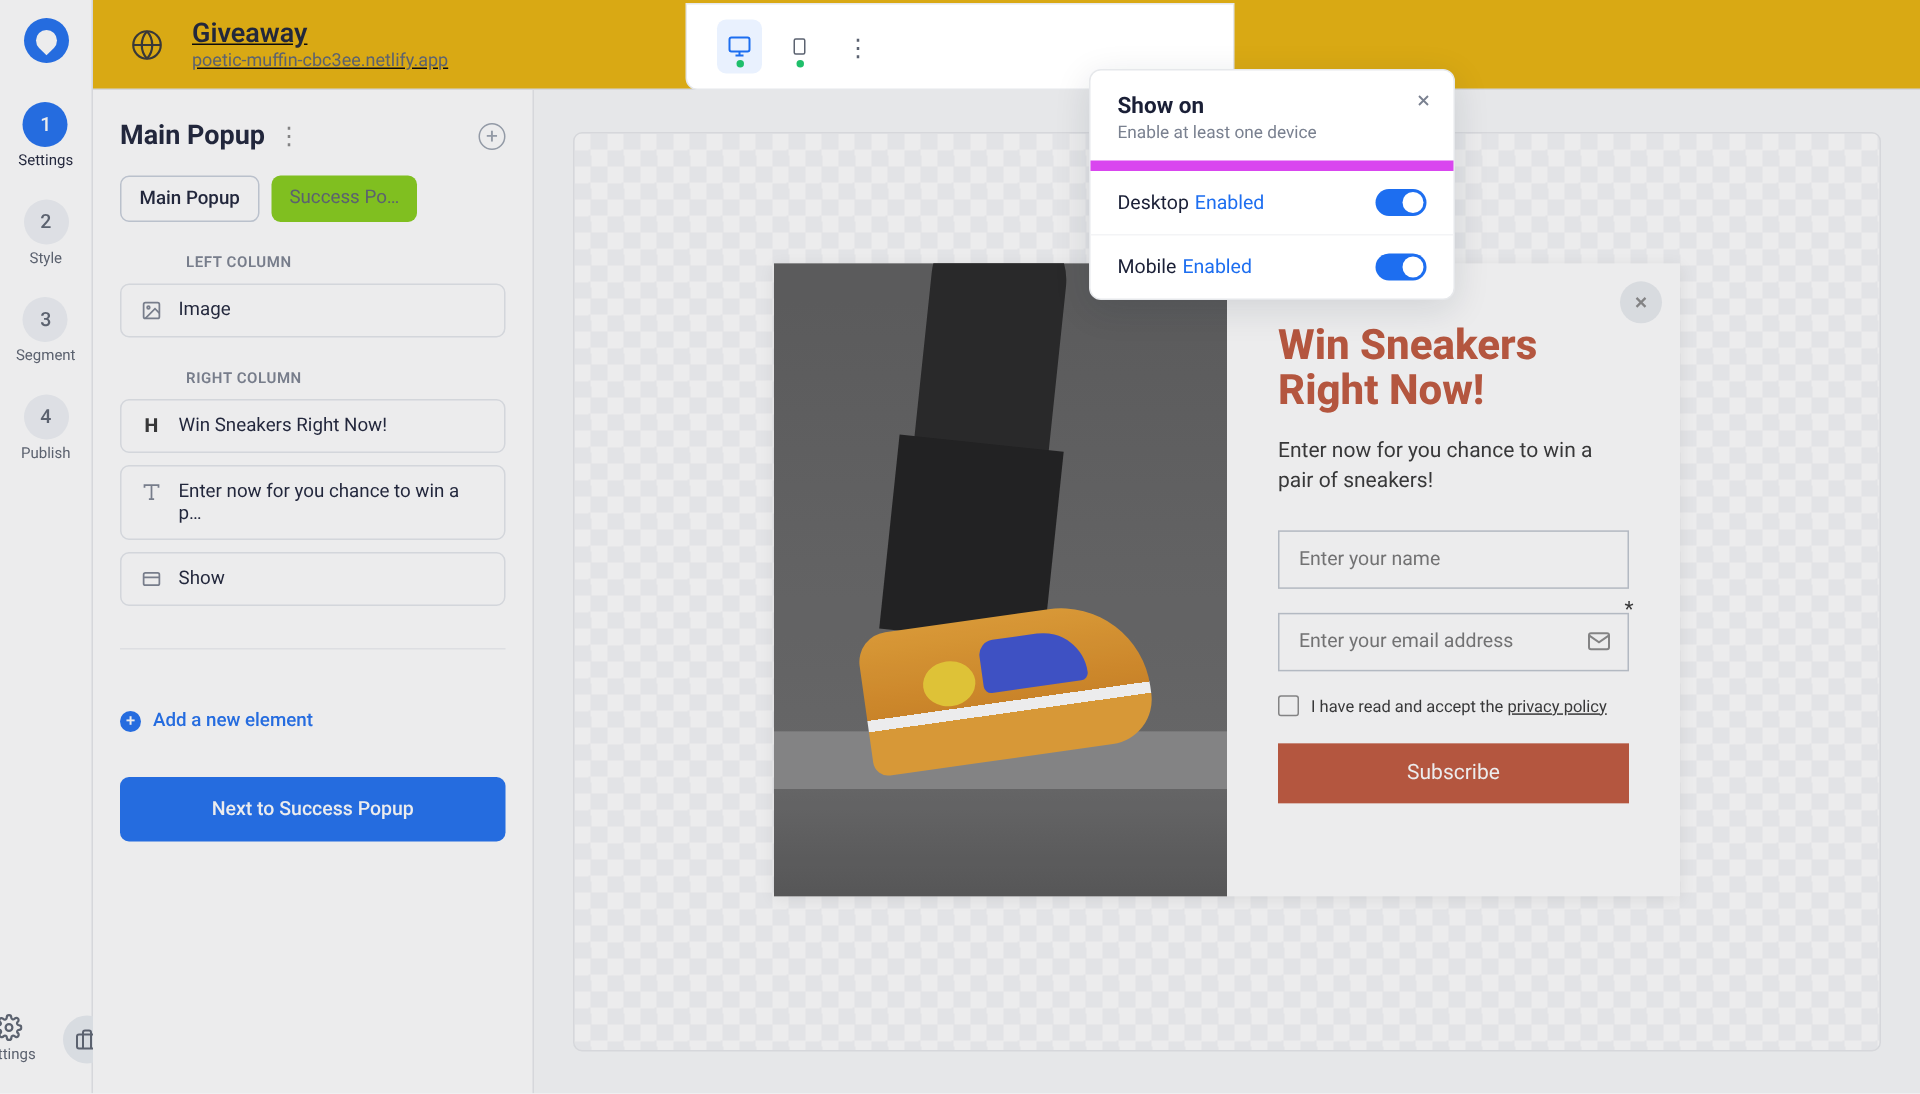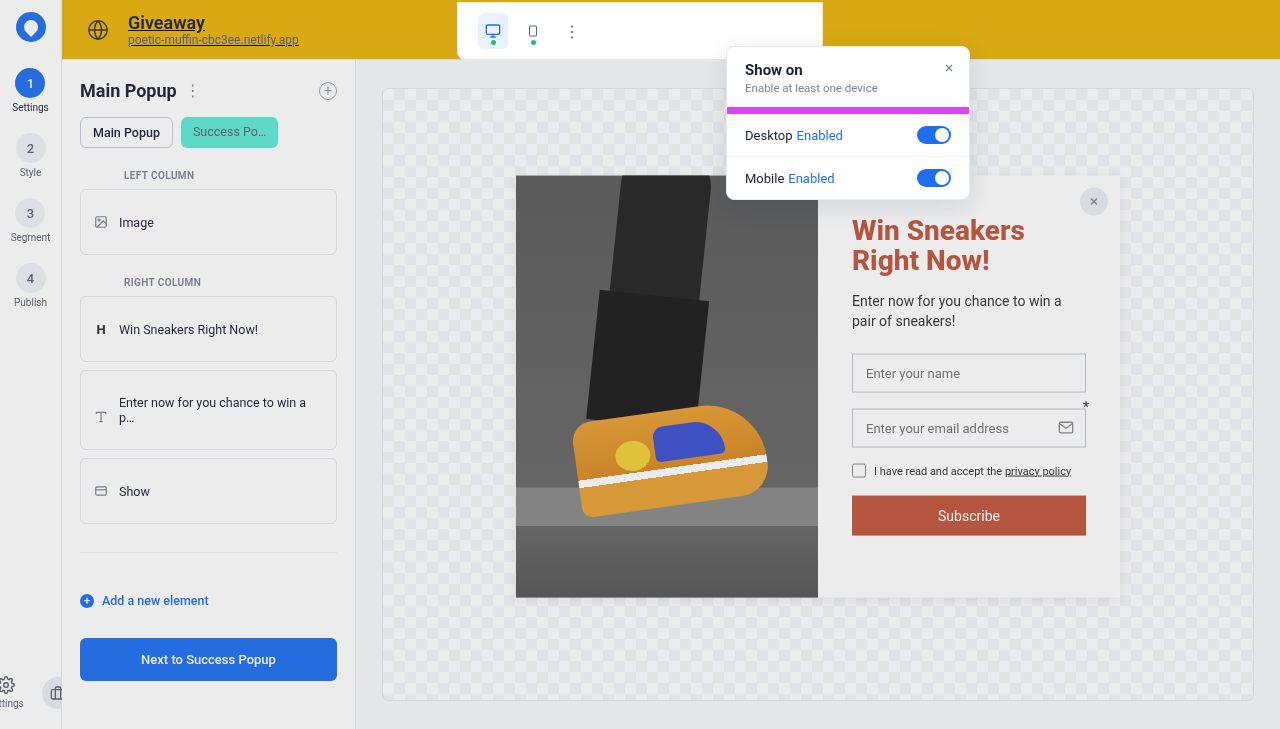--- a/index.html
+++ b/index.html
@@ -30,23 +30,23 @@
 
 .panel { position:absolute; left:62px; top:60px; bottom:0; width:294px; background:#fff; border-right:1px solid #e6e8eb; padding:20px 18px;}
 .panel-head { display:flex; align-items:center; justify-content:space-between;}
 .panel-head h2 { font-size:18px; font-weight:700; color:#1a1f36;}
 .panel-head .meta { display:flex; align-items:center; gap:8px;}
 .dots-v { color:#888; font-size:16px; cursor:pointer; letter-spacing:-2px;}
 .plus-circ { width:18px; height:18px; border-radius:50%; border:1.5px solid #9aa2af; display:flex; align-items:center; justify-content:center; color:#9aa2af; font-size:14px; line-height:1; cursor:pointer;}
 .tabs { display:flex; gap:8px; margin-top:16px;}
 .tab { padding:7px 12px; border-radius:6px; font-size:12.5px; cursor:pointer; color:#5b6270;}
 .tab.active { border:1px solid #c7ceda; background:#fff; color:#1a1f36; font-weight:500;}
-.tab.inactive { background:#5eead4;}
+.tab.inactive { background:#84cc16;}
 .grouplabel { font-size:10px; letter-spacing:0.4px; color:#7a8190; margin-top:22px; font-weight:600;padding-left:44px;}
-.block { margin-top:8px; border:1px solid #e3e6eb; border-radius:6px; padding:24px 12px; display:flex; align-items:flex-end; gap:10px; font-size:12.5px; color:#1a1f36; cursor:grab;}
+.block { margin-top:8px; border:1px solid #e3e6eb; border-radius:6px; padding:9px 12px; display:flex; align-items:flex-start; gap:10px; font-size:12.5px; color:#1a1f36; cursor:grab;}
 .block .ico { width:16px; height:16px; display:flex; align-items:center; justify-content:center; color:#7a8190;}
 .addnew { margin-top:40px; display:flex; align-items:center; gap:8px; color:#1d6ef0; font-size:12.5px; font-weight:500; cursor:pointer;}
 .addnew .pc { width:14px; height:14px; border-radius:50%; background:#1d6ef0; color:#fff; display:flex; align-items:center; justify-content:center; font-size:11px;}
 .nextbtn { margin-top:30px; width:100%; padding:14px; background:#1d6ef0; color:#fff; border:none; border-radius:6px; font-size:13px; font-weight:500; cursor:pointer;}
 
 
 .canvas { position:absolute; left:356px; top:60px; right:0; bottom:0; background:#f9fafb; padding:28px 26px;}
 .frame { width:100%; height:100%; border:1px solid #e6e8eb; border-radius:6px; background-image: repeating-conic-gradient(#f4f5f7 0 25%, #fff 0 50%); background-size: 22px 22px;}
 .popup { position:absolute; left:50%; top:50%; width:604px; height:422px; transform:translate(-50%, -52%); background:#fff; display:flex; box-shadow:0 2px 10px rgba(0,0,0,0.08);}
 .popup-left { width:302px; background:linear-gradient(180deg,#5a5a5a, #6b6b6b); position:relative; overflow:hidden;}

